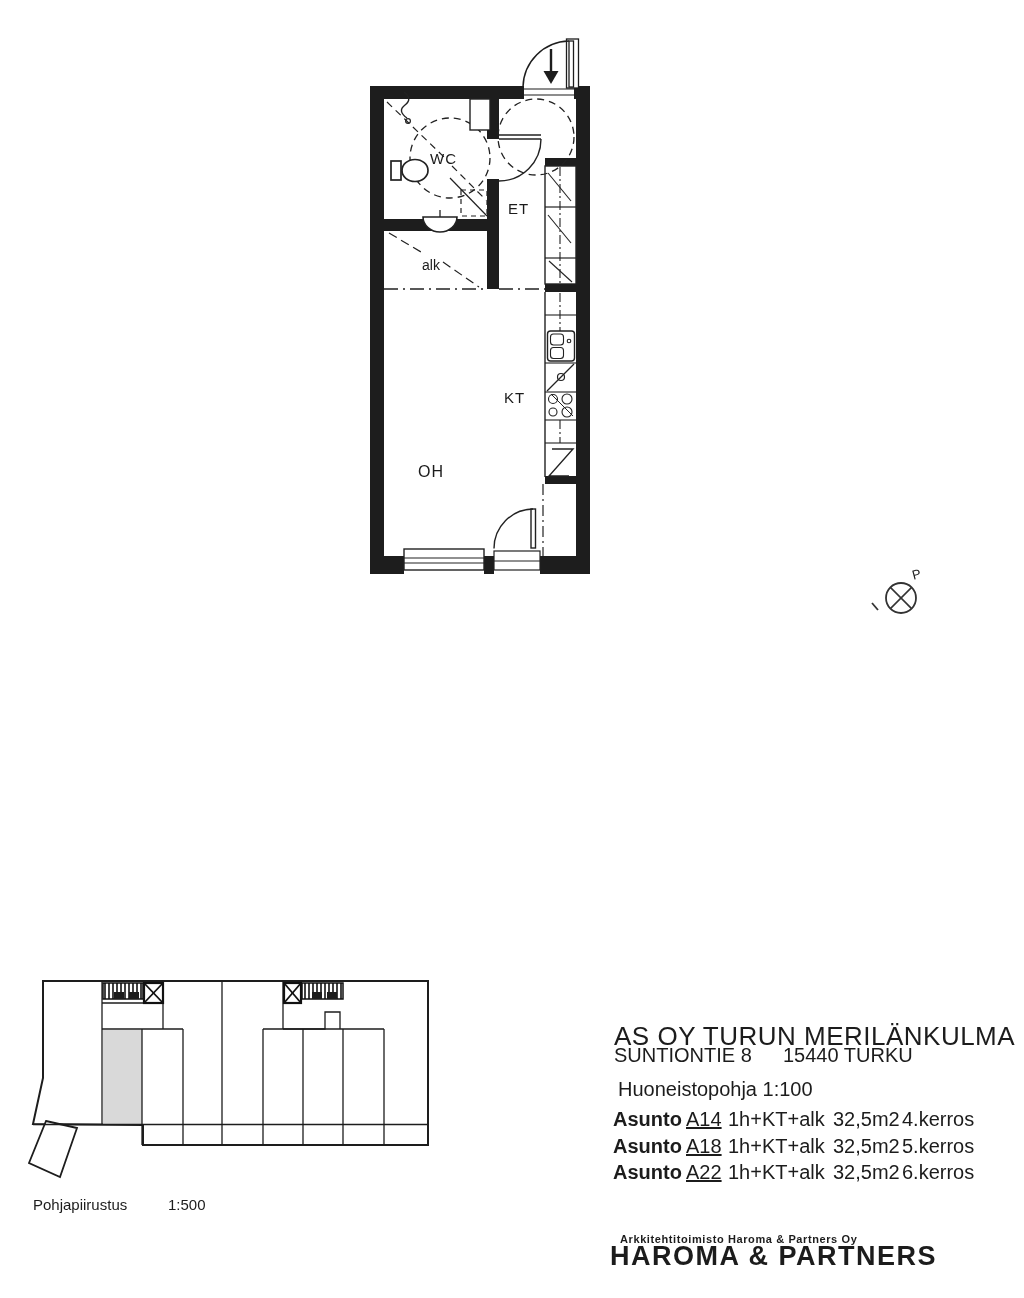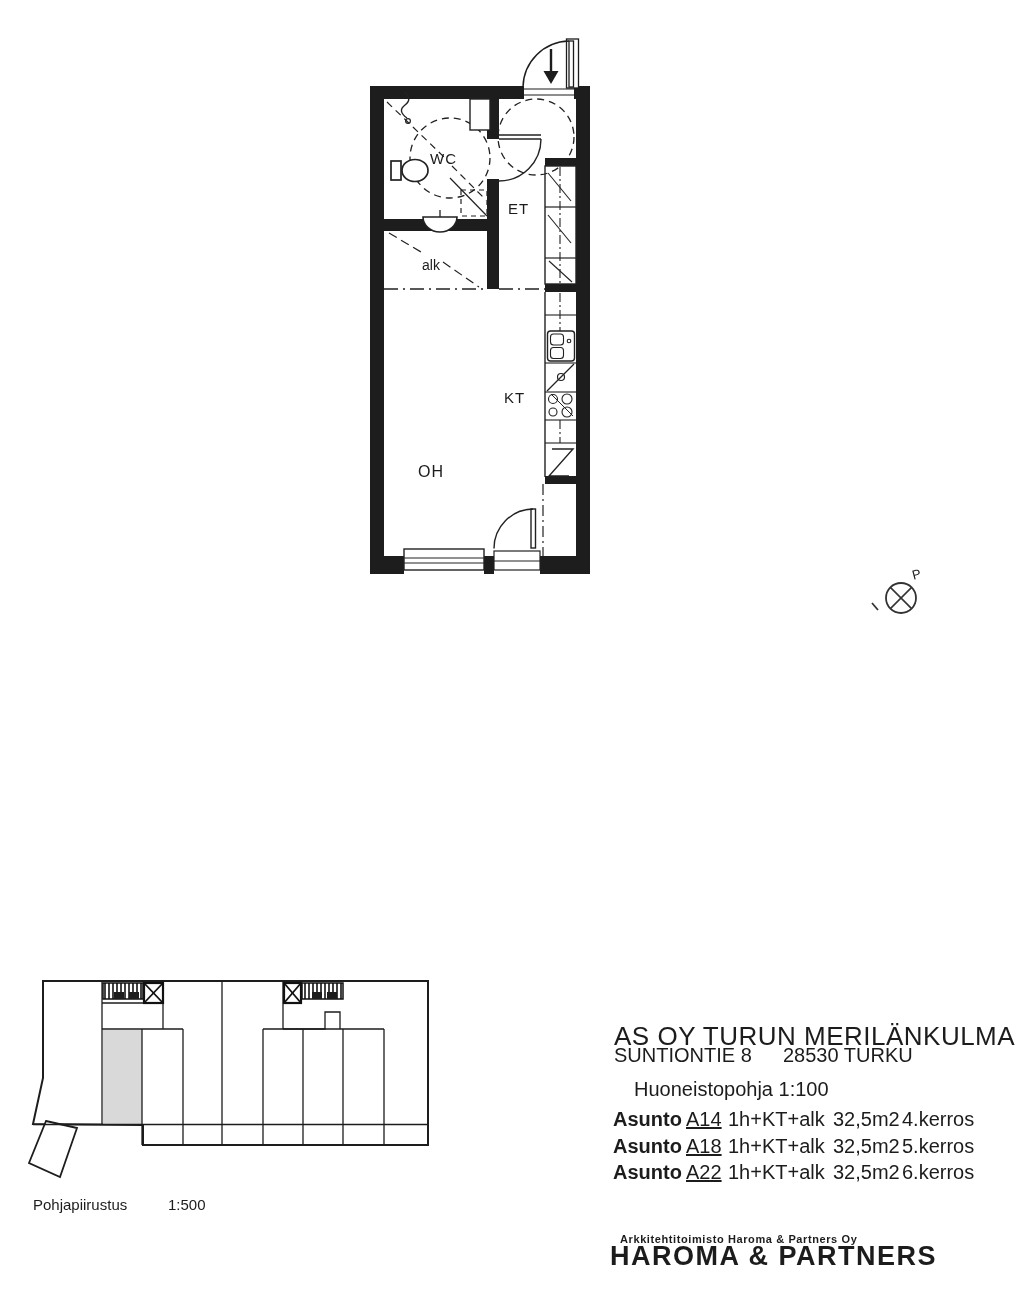--- a/index.html
+++ b/index.html
@@ -10,21 +10,21 @@
   }
   svg{position:absolute;overflow:visible;}
   svg text{font-family:"Liberation Sans", sans-serif;fill:#1b1b1b;}
 
   
   #project-info{position:absolute;left:612px;top:1009px;width:410px;}
   #project-title{position:absolute;left:2px;top:12px;font-size:26px;letter-spacing:.5px;white-space:nowrap;}
   #project-address{position:absolute;left:2px;top:35px;font-size:20px;}
   #project-address .city{position:absolute;left:169px;top:0;white-space:nowrap;}
   #project-address .street{white-space:nowrap;}
-  #plan-scale{position:absolute;left:22px;top:69px;font-size:20px;white-space:nowrap;}
+  #plan-scale{position:absolute;left:6px;top:69px;font-size:20px;white-space:nowrap;}
   .apt-row{position:absolute;left:0;height:24px;font-size:20px;width:410px;}
   .apt-row span{position:absolute;top:0;white-space:nowrap;}
   .apt-row .c1{left:1px;font-weight:bold;}
   .apt-row .c2{left:74px;text-decoration:underline;}
   .apt-row .c3{left:116px;}
   .apt-row .c4{left:221px;}
   .apt-row .c5{left:290px;}
   #apt-0{top:99px;} #apt-1{top:126px;} #apt-2{top:152px;}
   #firm-name{position:absolute;left:-2px;top:196px;font-size:27px;font-weight:bold;letter-spacing:1.5px;white-space:nowrap;margin-top:36px;}
   #firm-subtitle{position:absolute;left:8px;top:224px;font-size:11px;font-weight:bold;letter-spacing:.6px;white-space:nowrap;}
@@ -230,21 +230,21 @@
 <div id="site-caption">
   <span class="lbl">Pohjapiirustus</span>
   <span class="scl">1:500</span>
 </div>
 
 <div id="project-info">
   <div id="project-title">AS OY TURUN MERILÄNKULMA</div>
 
   <div id="project-address">
     <span class="street">SUNTIONTIE 8</span>
-    <span class="city">28530 TURKU</span>
+    <span class="city">15440 TURKU</span>
   </div>
 
   <div id="plan-scale">Huoneistopohja 1:100</div>
 
   <div class="apt-row" id="apt-0">
     <span class="c1">Asunto</span>
     <span class="c2">A14</span>
     <span class="c3">1h+KT+alk</span>
     <span class="c4">32,5m2</span>
     <span class="c5">4.kerros</span>

